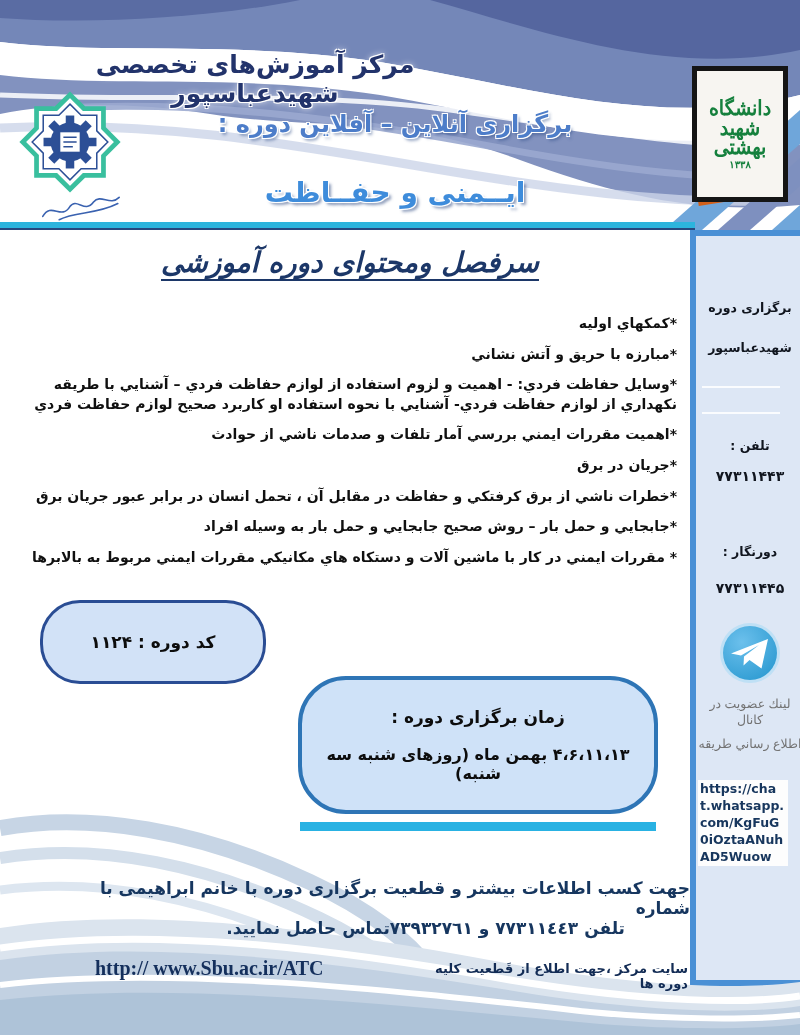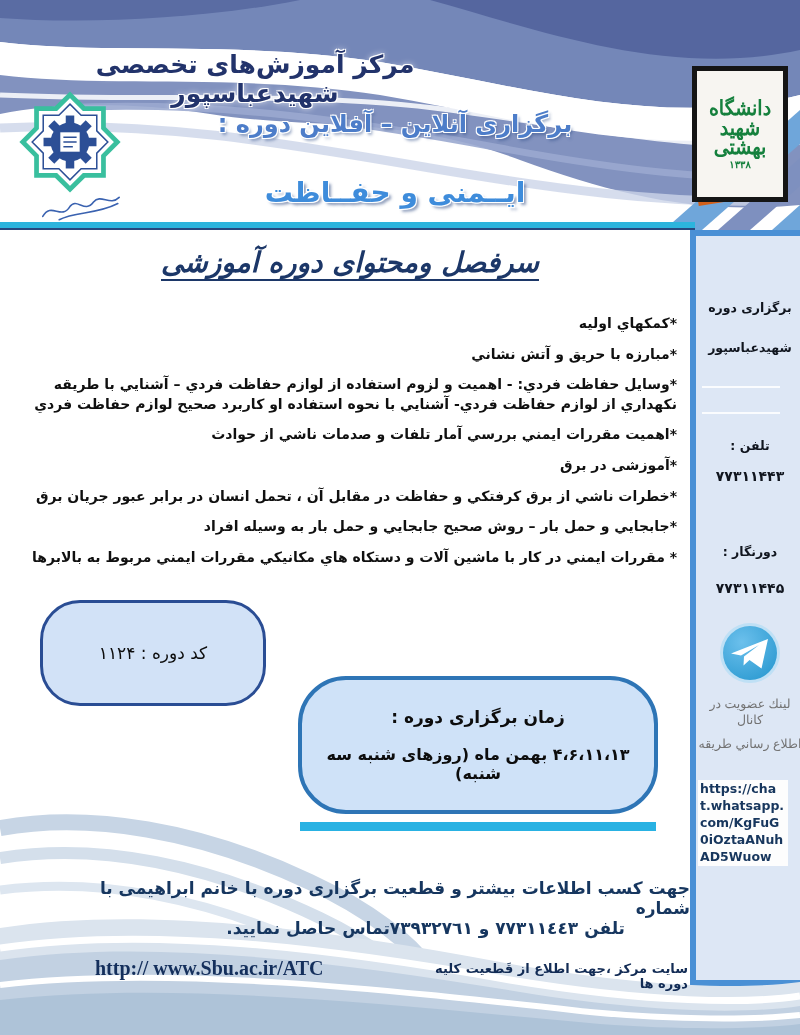--- a/index.html
+++ b/index.html
@@ -62,22 +62,22 @@
   }
   .topics{left:15px;top:314px;width:662px;direction:rtl;text-align:right;}
   .topic{
     font-size:14px;font-weight:bold;color:#101010;line-height:1.4;margin-bottom:11px;
   }
   .bubble{
     box-sizing:border-box;background:#d2e2f7;display:flex;flex-direction:column;
     align-items:center;justify-content:center;direction:rtl;text-align:center;
   }
   .bubble-code{
-    left:40px;top:600px;width:226px;height:106px;border:3px solid #2a4d94;border-radius:40px;
-    font-size:17px;font-weight:normal;color:#0d0d0d;
+    left:40px;top:600px;width:226px;height:84px;border:3px solid #2a4d94;border-radius:40px;
+    font-size:17px;font-weight:bold;color:#0d0d0d;
   }
   .bubble-schedule{
     left:298px;top:676px;width:360px;height:138px;border:4px solid #2e75b6;border-radius:48px;
     background:#cfe2f8;font-weight:bold;color:#0d0d0d;justify-content:space-evenly;padding:8px 10px;
   }
   .bubble-schedule .line1{font-size:17px;}
   .bubble-schedule .line2{font-size:16px;}
   .cyan-underbar{left:300px;top:822px;width:356px;height:9px;background:#29b2e3;}
   
   .footer-art{position:absolute;left:0;top:810px;}
@@ -194,21 +194,21 @@
   </div>
 
   <div class="abs section-title">سرفصل ومحتوای دوره آموزشی</div>
 
   <div class="abs topics">
 
   <div class="topic">*كمكهاي اوليه</div>
       <div class="topic">*مبارزه با حريق و آتش نشاني</div>
       <div class="topic">*وسايل حفاظت فردي: - اهميت و لزوم استفاده از لوازم حفاظت فردي – آشنايي با طريقه نكهداري از لوازم حفاظت فردي- آشنايي با نحوه استفاده او كاربرد صحيح لوازم حفاظت فردي</div>
       <div class="topic">*اهميت مقررات ايمني بررسي آمار تلفات و صدمات ناشي از حوادث</div>
-      <div class="topic">*آموزشی در برق</div>
+      <div class="topic">*جريان در برق</div>
       <div class="topic">*خطرات ناشي از برق كرفتكي و حفاظت در مقابل آن ، تحمل انسان در برابر عبور جريان برق</div>
       <div class="topic">*جابجايي و حمل بار – روش صحيح جابجايي و حمل بار به وسيله افراد</div>
       <div class="topic">* مقررات ايمني در كار با ماشين آلات و دستكاه هاي مكانيكي مقررات ايمني مربوط به بالابرها</div>
     </div>
 
   <div class="abs bubble bubble-code">
     <div>کد دوره : ۱۱۲۴</div>
   </div>
 
   <div class="abs bubble bubble-schedule">

